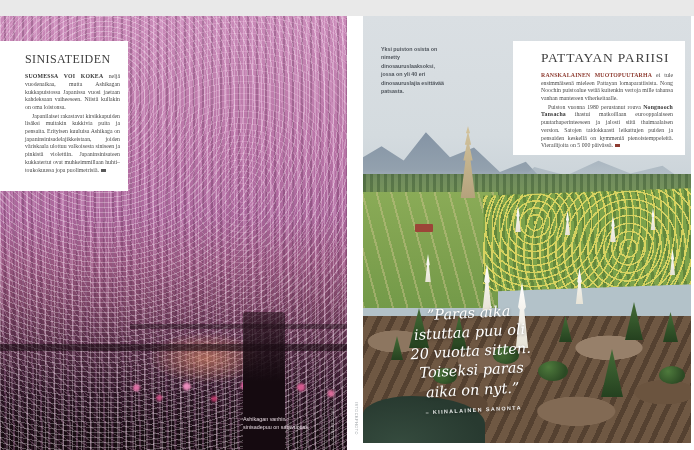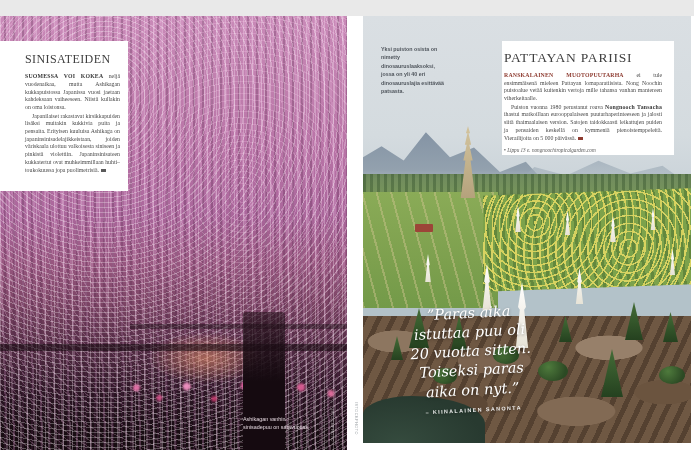--- a/index.html
+++ b/index.html
@@ -141,22 +141,22 @@
     background:radial-gradient(circle at 35% 30%, #4e7a3c, #2c4a24 72%); }
   .b1 { left:130px; top:330px; width:26px; height:18px; }
   .b2 { left:175px; top:345px; width:30px; height:20px; }
   .b3 { left:70px;  top:352px; width:24px; height:16px; }
   .b4 { left:296px; top:350px; width:26px; height:18px; }
 
   .sky-caption { position:absolute; left:381px; top:29px; width:64px;
     font-family:"Liberation Sans", sans-serif; font-weight:700;
     font-size:5.3px; line-height:1.6; color:#4f555c; }
 
-  .content-box { position:absolute; left:502px; top:25px; width:172px; height:114px;
-    background:#ffffff; padding:9px 12px 0 2px; overflow:hidden; }
+  .content-box { position:absolute; left:513px; top:25px; width:172px; height:114px;
+    background:#ffffff; padding:9px 12px 0 28px; overflow:hidden; }
   .content-box .article-title { font-size:13.5px; letter-spacing:0.8px; margin-bottom:6px; white-space:nowrap; }
   .lead-red { color:#8e3c31 !important; }
   .content-box .endmark { background:#8e3c31; }
 
   .quote { position:absolute; left:396px; top:288px; width:150px; text-align:center;
     color:#ffffff; transform:rotate(-3deg);
     font-family:"DejaVu Serif", serif; font-style:italic;
     text-shadow:0 1px 3px rgba(0,0,0,0.4); }
   .quote-line { font-size:14.5px; line-height:1.32; }
   .quote-attr { margin-top:7px; font-style:normal; font-family:"Liberation Sans", sans-serif;

